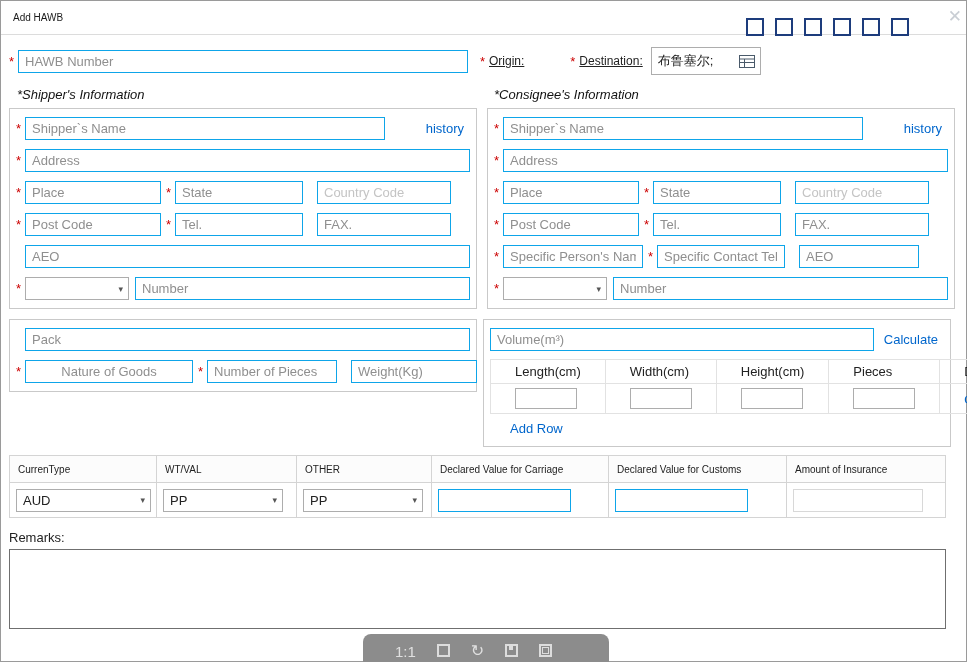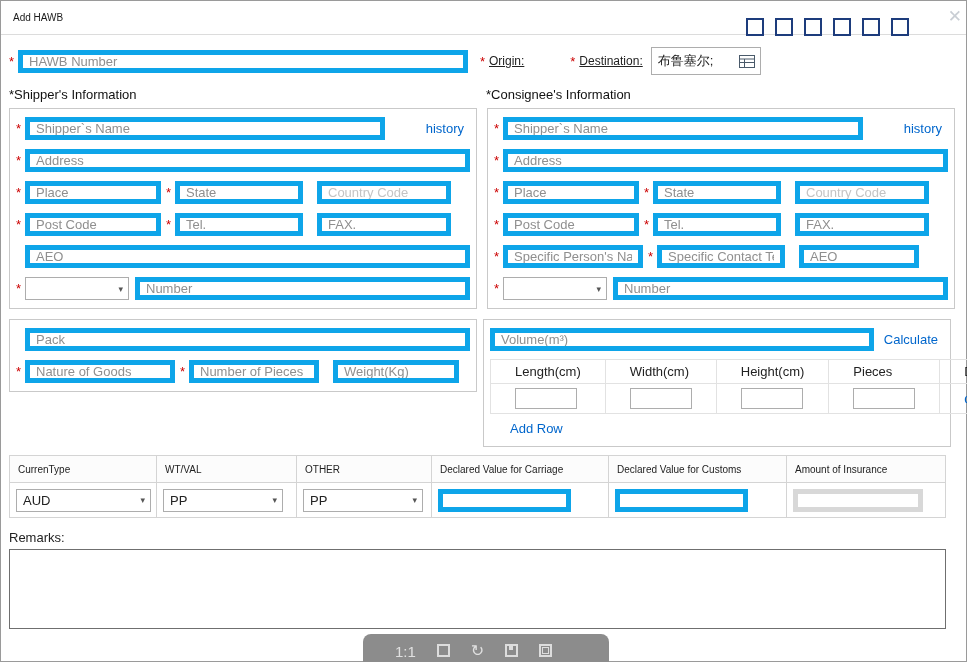--- a/index.html
+++ b/index.html
@@ -9,38 +9,38 @@
   }
   .dialog{position:absolute;inset:0;border:1px solid #9a9a9a;background:#fff;box-sizing:border-box;}
   .titlebar{height:33px;display:flex;align-items:center;padding:0 12px;border-bottom:1px solid #dcdcdc;}
   .title{font-size:10px;color:#1a1a1a;}
   .close{position:absolute;top:5px;right:8px;color:#c9ced4;font-size:17px;cursor:pointer;letter-spacing:-4px;}
   .squares{position:absolute;top:17px;right:57px;display:flex;gap:11px;z-index:3;}
   .sq{width:18px;height:18px;border:2px solid #1d3c7c;background:#fff;box-sizing:border-box;}
 
   .content{padding:4px 8px;position:relative;}
   .req{color:#cc0000;width:9px;display:inline-block;font-size:13px;flex:none;}
-  input.txt{border:5px solid #0ea5e9;height:23px;box-sizing:border-box;padding:0 6px;
+  input.txt{border:1px solid #0ea5e9;height:23px;box-sizing:border-box;padding:0 6px;
     font:13px "Liberation Sans",sans-serif;color:#222;background:#fff;}
   input::placeholder{color:#8f8f8f;}
   input.light::placeholder{color:#c4c4c4;}
   .grow{flex:1;min-width:0;}
   .link{color:#0066cc;text-decoration:none;cursor:pointer;font-size:13px;}
 
   .top-row{display:flex;align-items:center;margin-top:8px;height:28px;}
   .hawb{width:450px;}
   .inline-group{display:flex;align-items:center;}
   .inline-group.origin{margin-left:12px;}
   .inline-group.dest{margin-left:46px;}
   .lbl{font-size:12px;color:#222;text-decoration:underline;}
   .lookup{display:flex;align-items:center;border:1px solid #adadad;height:26px;margin-left:8px;background:#fff;}
   .lookup input{border:none;width:70px;height:22px;padding:0 6px;font:13px "Liberation Sans",sans-serif;color:#222;}
   .lookup-btn{width:26px;height:24px;display:flex;align-items:center;justify-content:center;cursor:pointer;}
 
-  .heads{display:flex;margin:12px 0 6px;}
+  .heads{display:flex;margin:12px 8px 6px;font-style:italic;}
   .head{font-size:13px;color:#111;}
   .hleft{width:477px;flex:none;}
 
   .panels{display:flex;gap:10px;}
   .panel{width:468px;border:1px solid #c9c9c9;box-sizing:border-box;padding:8px 6px 4px;}
   .prow{display:flex;align-items:center;margin-bottom:9px;}
   .prow:last-child{margin-bottom:4px;}
   .field{display:flex;align-items:center;}
   .field + .field{margin-left:5px;}
   .noreq{padding-left:9px;}
@@ -52,21 +52,21 @@
 
   .select{display:flex;align-items:center;justify-content:space-between;border:1px solid #adadad;
     height:23px;padding:0 5px 0 6px;background:#fff;box-sizing:border-box;font-size:13px;color:#222;cursor:default;}
   .select .chev{font-size:9px;color:#555;margin-left:4px;}
   .sel-id{width:104px;flex:none;}
   .ml6{margin-left:6px;}
 
   .lower{display:flex;gap:6px;margin-top:10px;align-items:flex-start;}
   .box{width:468px;border:1px solid #c9c9c9;box-sizing:border-box;padding:8px 6px;}
   .pack-box .prow:last-child{margin-bottom:0;}
-  .wpa{width:150px;} .wpb{width:130px;} .wpc{width:126px;}
+  .wpa{width:168px;text-align:center;} .wpb{width:130px;} .wpc{width:126px;}
 
   .vrow{display:flex;align-items:center;margin-bottom:8px;}
   .calc{margin:0 6px 0 10px;}
   .dim-table{width:100%;border-collapse:collapse;}
   .dim-table th,.dim-table td{border:1px solid #e2e2e2;font-weight:normal;text-align:left;
     padding:4px 24px;font-size:13px;color:#222;}
   .dim-input{border:1px solid #adadad;width:62px;height:21px;box-sizing:border-box;padding:0 4px;
     font:13px "Liberation Sans",sans-serif;}
   .addrow{padding:7px 2px 2px;margin-left:18px;}
 

